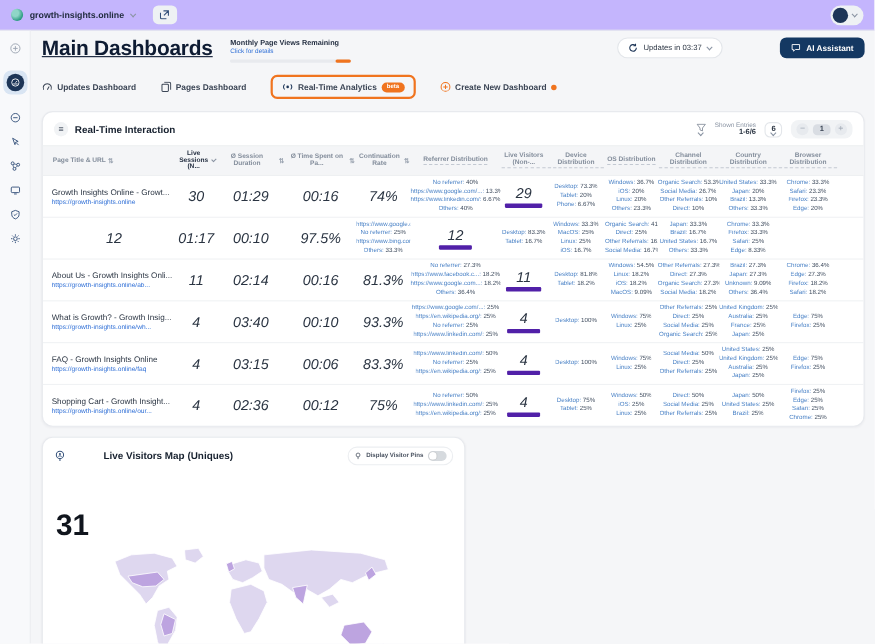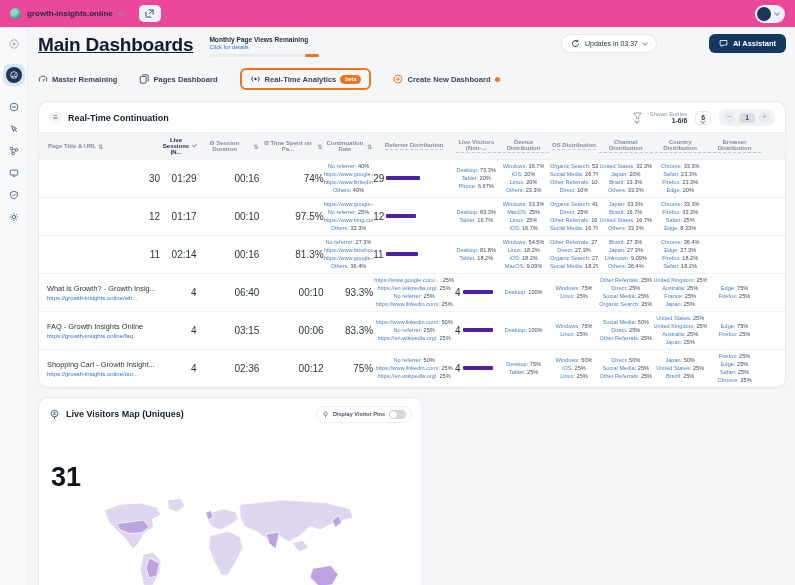--- a/index.html
+++ b/index.html
@@ -1,20 +1,20 @@
 <!DOCTYPE html>
 <html><head>
 <meta charset="utf-8">
 <style>
   * { margin:0; padding:0; box-sizing:border-box; }
   html,body { font-family:"Liberation Sans", sans-serif; }
   .screen { width:795px; height:585px; background:#f5f6f8; position:relative; overflow:hidden; }
 
   
-  .topbar { height:28px; background:#ec4899; border-bottom:1px solid #e8eaee; display:flex; align-items:center; justify-content:space-between; padding:0 10px; }
+  .topbar { height:28px; background:#c4b5fd; border-bottom:1px solid #e8eaee; display:flex; align-items:center; justify-content:space-between; padding:0 10px; }
   .tb-left { display:flex; align-items:center; gap:6px; }
   .logo { width:11px; height:11px; border-radius:50%; background:radial-gradient(circle at 35% 35%, #8fd6c7 0 30%, #2e9c83 70%); }
   .site-name { font-size:8px; font-weight:600; color:#1f2a3d; }
   .chev { display:inline-block; width:4px; height:4px; border-right:1.2px solid #8a94a3; border-bottom:1.2px solid #8a94a3; transform:rotate(45deg); margin-top:-2px; }
   .tb-share { width:22px; height:17px; background:#eef1f4; border-radius:5px; display:flex; align-items:center; justify-content:center; margin-left:10px; }
   .tb-right { display:flex; align-items:center; gap:4px; background:#eef1f4; border-radius:999px; padding:2px 6px 2px 2px; }
   .avatar { width:14px; height:14px; border-radius:50%; background:#1d3557; }
 
   
   .sidebar { position:absolute; left:0; top:28px; bottom:0; width:28px; background:#f8f9fb; border-right:1px solid #ebedf1; display:flex; flex-direction:column; align-items:center; padding-top:10px; gap:11px; }
@@ -63,31 +63,31 @@
   .thead { background:#f4f5f7; border-top:1px solid #eef0f2; border-bottom:1px solid #eef0f2; min-height:19px; }
   .th { font-size:6px; color:#848e9c; font-weight:600; display:flex; align-items:center; justify-content:center; gap:2px; text-align:center; padding:4px 1px; }
   .th:first-child { justify-content:flex-start; text-align:left; }
   .th.hint .th-label { border-bottom:1px dashed #c3c9d2; padding-bottom:1px; }
   .th.active { color:#1f2a3d; }
   .th .sort { font-size:6px; color:#9aa3b0; }
   .trow { border-bottom:1px solid #f0f2f4; min-height:37px; }
   .trow:last-child { border-bottom:none; }
   .cell-title { font-size:7.4px; color:#2a3442; font-weight:500; white-space:nowrap; overflow:hidden; }
   .cell-url { font-size:6px; color:#2f6fd6; margin-top:2px; white-space:nowrap; overflow:hidden; }
-  .cell-num { font-size:10px; color:#2a3442; text-align:right; }
+  .cell-num { font-size:13px; color:#2a3442; text-align:center;font-style:italic; }
   .dist { display:flex; flex-direction:column; align-items:center; gap:1px; padding:3px 0; }
   .dist-line { font-size:5.6px; line-height:1.25; white-space:nowrap; max-width:100%; overflow:hidden; }
   .dist-label { color:#4a82c6; }
   .dist-val { color:#3d4a5c; }
-  .visitors { display:flex; flex-direction:row; align-items:center; gap:2px; }
+  .visitors { display:flex; flex-direction:column; align-items:center; gap:2px; }
   .vbar { height:4px; border-radius:1px; }
 
   
   .map-card { margin-top:9px; width:385px; padding-bottom:8px; }
-  .map-head { display:flex; align-items:center; padding:8px 10px 2px; }
+  .map-head { display:flex; align-items:center; padding:8px 10px 2px;gap:28px; }
   .map-title { font-size:9px; font-weight:700; color:#16202e; margin-left:6px; }
   .pin-ico { color:#33507a; display:flex; }
   .toggle-wrap { margin-left:auto; display:flex; align-items:center; gap:4px; background:#fff; border:1px solid #eceef1; border-radius:999px; padding:3px 5px; }
   .toggle-label { font-size:5.6px; color:#4a5361; font-weight:600; }
   .toggle { width:17px; height:9px; border-radius:999px; background:#d6dade; position:relative; }
   .toggle-knob { position:absolute; left:1px; top:1px; width:7px; height:7px; border-radius:50%; background:#fff; box-shadow:0 0 1px rgba(0,0,0,.3); }
   .map-count { font-size:27px; font-weight:700; color:#10151d; padding:2px 0 0 12px; line-height:1.1;margin-top:36px; }
   .map-area { position:relative; padding:2px 10px 4px; }
   .map-svg { display:block; margin:0 auto; }
   .map-refresh { position:absolute; right:12px; bottom:8px; width:16px; height:16px; border-radius:50%; background:#fff; border:1px solid #e5e8ec; box-shadow:0 1px 2px rgba(0,0,0,.08); display:flex; align-items:center; justify-content:center; color:#5b6573; }
@@ -199,21 +199,21 @@
         </div>
       </div>
     </div>
 
     <div class="tabs">
         <div class="tab">
           <svg width="10" height="10" viewBox="0 0 12 12">
             <path d="M2 9a4.5 4.5 0 1 1 8 0" fill="none" stroke="#3c4656" stroke-width="1.1"></path>
             <path d="M6 9 8 5.5" stroke="#3c4656" stroke-width="1.1"></path>
           </svg>
-          <span>Master Remaining</span>
+          <span>Updates Dashboard</span>
         </div>
         <div class="tab">
           <svg width="10" height="10" viewBox="0 0 12 12">
             <rect x="1.5" y="3" width="7" height="8" rx="1" fill="none" stroke="#3c4656" stroke-width="1.1"></rect>
             <path d="M4 1h5.5A1.5 1.5 0 0 1 11 2.5V9" fill="none" stroke="#3c4656" stroke-width="1.1"></path>
           </svg>
           <span>Pages Dashboard</span>
         </div>
         <div class="tab active">
           <svg width="11" height="10" viewBox="0 0 13 12">
@@ -229,21 +229,21 @@
             <path d="M6 3.6v4.8M3.6 6h4.8" stroke="#f0741f" stroke-width="1.1"></path>
           </svg>
           <span>Create New Dashboard</span>
           <span class="orange-dot" style="background: rgb(240, 116, 31);"></span>
         </div>
       </div>
 
     <div class="card table-card">
       <div class="card-head">
         <span class="card-head-ico">≡</span>
-        <span class="card-title">Real-Time Continuation</span>
+        <span class="card-title">Real-Time Interaction</span>
         <div class="head-tools">
           <span class="tool-filter">
             <svg width="9" height="8" viewBox="0 0 12 10">
                 <path d="M1 1h10L7.5 5.5V9l-3-1.2V5.5z" fill="none" stroke="#7d8694" stroke-width="1"></path>
               </svg>
             <span class="chev"></span>
           </span>
           <span class="shown">
             <div class="shown-label">Shown Entries</div>
             <div class="shown-val">1-6/6</div>
@@ -297,20 +297,24 @@
           </div>
           <div class="th hint">
             <span class="th-label">Country Distribution</span>
           </div>
           <div class="th hint">
             <span class="th-label">Browser Distribution</span>
           </div>
         </div>
       <div id="tbody">
           <div class="grid-row trow">
+            <div>
+              <div class="cell-title">Growth Insights Online - Growt...</div>
+              <div class="cell-url">https://growth-insights.online</div>
+            </div>
             <div class="cell-num">30</div>
             <div class="cell-num">01:29</div>
             <div class="cell-num">00:16</div>
             <div class="cell-num">74%</div>
             <div class="dist">
               <div class="dist-line"><span class="dist-label">No referrer: </span><span class="dist-val">40%</span></div>
               <div class="dist-line"><span class="dist-label">https://www.google.com/...: </span><span class="dist-val">13.3%</span></div>
               <div class="dist-line"><span class="dist-label">https://www.linkedin.com/: </span><span class="dist-val">6.67%</span></div>
               <div class="dist-line"><span class="dist-label">Others: </span><span class="dist-val">40%</span></div>
             </div>
@@ -386,20 +390,24 @@
               <div class="dist-line"><span class="dist-label">Others: </span><span class="dist-val">33.3%</span></div>
             </div>
             <div class="dist">
               <div class="dist-line"><span class="dist-label">Chrome: </span><span class="dist-val">33.3%</span></div>
               <div class="dist-line"><span class="dist-label">Firefox: </span><span class="dist-val">33.3%</span></div>
               <div class="dist-line"><span class="dist-label">Safari: </span><span class="dist-val">25%</span></div>
               <div class="dist-line"><span class="dist-label">Edge: </span><span class="dist-val">8.33%</span></div>
             </div>
           </div>
           <div class="grid-row trow">
+            <div>
+              <div class="cell-title">About Us - Growth Insights Onli...</div>
+              <div class="cell-url">https://growth-insights.online/ab...</div>
+            </div>
             <div class="cell-num">11</div>
             <div class="cell-num">02:14</div>
             <div class="cell-num">00:16</div>
             <div class="cell-num">81.3%</div>
             <div class="dist">
               <div class="dist-line"><span class="dist-label">No referrer: </span><span class="dist-val">27.3%</span></div>
               <div class="dist-line"><span class="dist-label">https://www.facebook.c...: </span><span class="dist-val">18.2%</span></div>
               <div class="dist-line"><span class="dist-label">https://www.google.com...: </span><span class="dist-val">18.2%</span></div>
               <div class="dist-line"><span class="dist-label">Others: </span><span class="dist-val">36.4%</span></div>
             </div>
@@ -435,21 +443,21 @@
               <div class="dist-line"><span class="dist-label">Firefox: </span><span class="dist-val">18.2%</span></div>
               <div class="dist-line"><span class="dist-label">Safari: </span><span class="dist-val">18.2%</span></div>
             </div>
           </div>
           <div class="grid-row trow">
             <div>
               <div class="cell-title">What is Growth? - Growth Insig...</div>
               <div class="cell-url">https://growth-insights.online/wh...</div>
             </div>
             <div class="cell-num">4</div>
-            <div class="cell-num">06:40</div>
+            <div class="cell-num">03:40</div>
             <div class="cell-num">00:10</div>
             <div class="cell-num">93.3%</div>
             <div class="dist">
               <div class="dist-line"><span class="dist-label">https://www.google.com/...: </span><span class="dist-val">25%</span></div>
               <div class="dist-line"><span class="dist-label">https://en.wikipedia.org/: </span><span class="dist-val">25%</span></div>
               <div class="dist-line"><span class="dist-label">No referrer: </span><span class="dist-val">25%</span></div>
               <div class="dist-line"><span class="dist-label">https://www.linkedin.com/: </span><span class="dist-val">25%</span></div>
             </div>
             <div class="visitors">
               <div class="cell-num">4</div>

